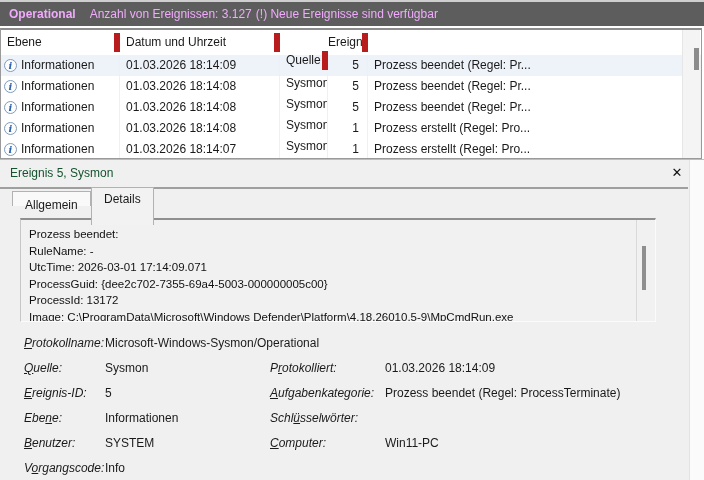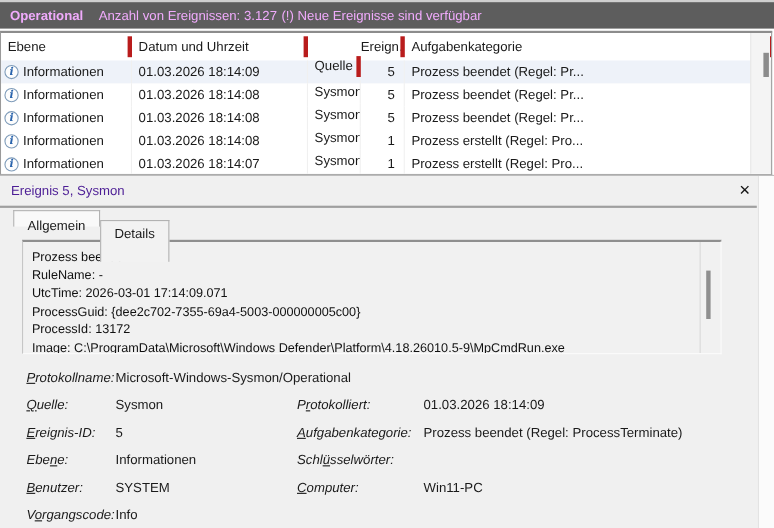--- a/index.html
+++ b/index.html
@@ -12,21 +12,21 @@
             background:#5d5d5d; border-top:2px solid #cfcfcf; color:#f0abfc;
             display:flex; align-items:center; padding-left:9px; }
   .topbar .log-name { font-weight:bold; }
   .topbar .count-text { margin-left:14px; }
   .topbar .refresh-text { margin-left:4px; }
 
   
   .event-table { position:absolute; top:28px; left:0; width:702px; height:131px;
                  background:#fff; border:1px solid #9a9a9a; border-top:2px solid #8c8c8c; overflow:hidden; }
   .thead { display:flex; height:25px; align-items:center; background:#fff; }
-  .thead .cell { height:19px; line-height:19px; border-right:4px solid #b91c1c; padding-left:6px;
+  .thead .cell { height:19px; line-height:19px; border-right:6px solid #b91c1c; padding-left:6px;
                  white-space:nowrap; overflow:hidden; }
   .trow { display:flex; height:21px; align-items:center; background:#fff; }
   .trow.selected { background:#eef2f9; }
   .trow .cell { height:21px; line-height:21px; border-right:1px solid #f0f0f0;
                 white-space:nowrap; overflow:hidden; padding-left:6px; }
   .col-ebene { width:119px; }
   .col-datum { width:160px; }
   .col-quelle { width:48px;margin-top:36px; }
   .col-id { width:40px; text-align:right; padding-right:8px; padding-left:0 !important; }
   .col-kat { flex:1; }
@@ -37,29 +37,29 @@
   .table-scroll { position:absolute; top:0; right:1px; width:18px; height:129px;
                   background:#f4f4f4; border-left:1px solid #e6e6e6; }
   .table-scroll .thumb { position:absolute; top:18px; left:11px; width:5px; height:22px; background:#8c8c8c; }
 
   
   .preview { position:absolute; top:159px; left:0; width:704px; height:321px;
              background:#f0f0f0; border-top:1px solid #bdbdbd; }
   .pane-right-strip { position:absolute; top:0; right:0; width:15px; height:100%;
                       background:#fbfbfb; border-left:1px solid #e3e3e3; }
   .pane-title { position:absolute; top:0; left:0; right:16px; height:27px;
-                line-height:27px; padding-left:10px; color:#4c1d95; }
+                line-height:27px; padding-left:10px; color:#14532d; }
   .close-x { position:absolute; top:5px; right:19px; width:16px; height:16px;
              font-weight:bold; font-size:13px; line-height:16px; text-align:center; color:#111; cursor:default; }
   .pane-sep { position:absolute; top:27px; left:0; right:16px; height:2px; background:#9f9f9f; }
 
   .tab { position:absolute; border:1px solid #b2b2b2; border-bottom:none;
          text-align:center; white-space:nowrap; padding:0 12px; }
   .tab-allgemein { top:31px; left:12px; height:15px; line-height:26px; background:#f9f9f9; z-index:2; }
-  .tab-details { top:40px; left:91px; height:38px; line-height:22px; background:#f2f2f2; z-index:1; }
+  .tab-details { top:27px; left:91px; height:38px; line-height:22px; background:#f2f2f2; z-index:1; }
 
   .desc-box { position:absolute; top:58px; left:20px; width:636px; height:104px;
               background:#f1f1f1; border:1px solid #c6c6c6; border-top:2px solid #8f8f8f;
               border-right-color:#fbfbfb; border-bottom-color:#fbfbfb;
               padding:6px 26px 0 8px; overflow:hidden; }
   .desc-line { font-size:11.5px; line-height:16.5px; white-space:nowrap; color:#111; }
   .desc-scroll-sep { position:absolute; top:0; right:18px; width:1px; height:100%; background:#d9d9d9; }
   .desc-scroll-thumb { position:absolute; top:26px; right:9px; width:4px; height:44px; background:#8f8f8f; }
 
   
@@ -81,21 +81,20 @@
     <span class="count-text">Anzahl von Ereignissen: 3.127</span>
     <span class="refresh-text">(!) Neue Ereignisse sind verfügbar</span>
   </div>
 
   <div class="event-table">
     <div class="thead">
       <div class="cell col-ebene">Ebene</div>
       <div class="cell col-datum">Datum und Uhrzeit</div>
       <div class="cell col-quelle">Quelle</div>
       <div class="cell col-id">Ereign...</div>
-      <div class="cell col-kat">Aufgabenkategorie</div>
     </div>
 
     <div class="trow selected">
       <div class="cell col-ebene cell-level">
           <span class="info-icon">i</span>
           <span>Informationen</span>
         </div>
       <div class="cell col-datum">01.03.2026 18:14:09</div>
       <div class="cell col-quelle">Sysmon</div>
       <div class="cell col-id">5</div>

